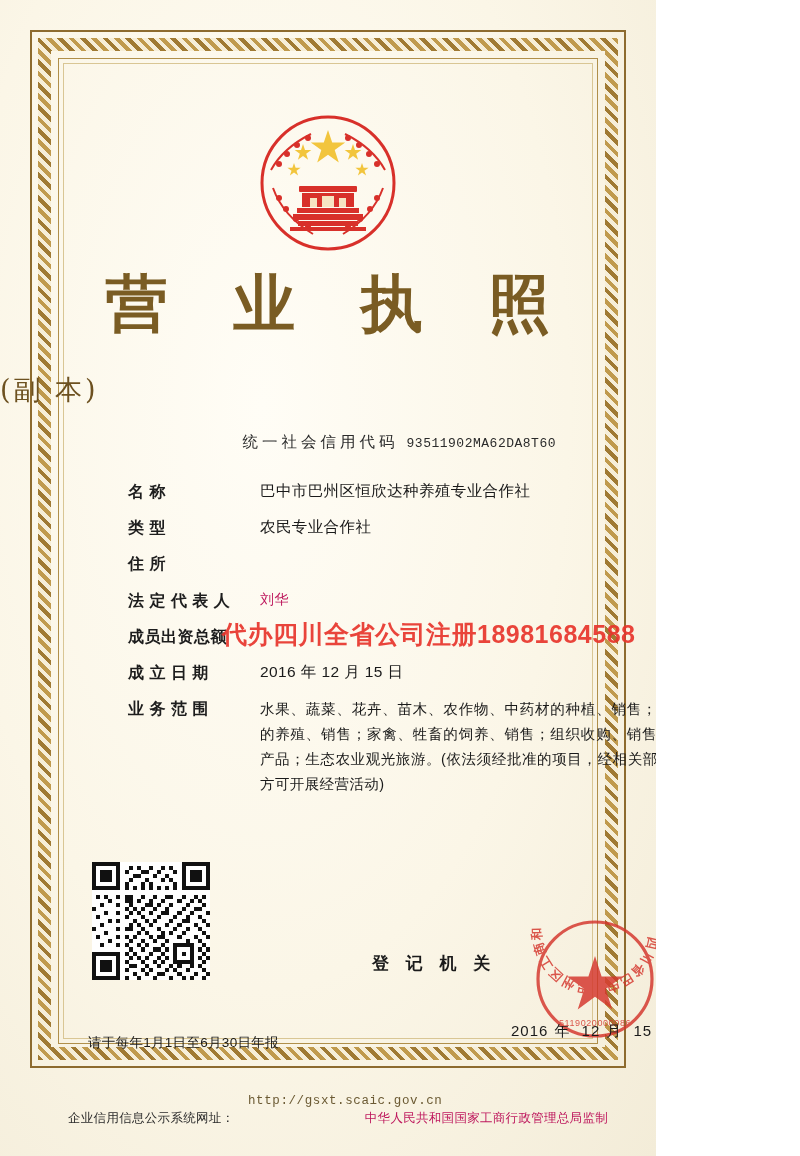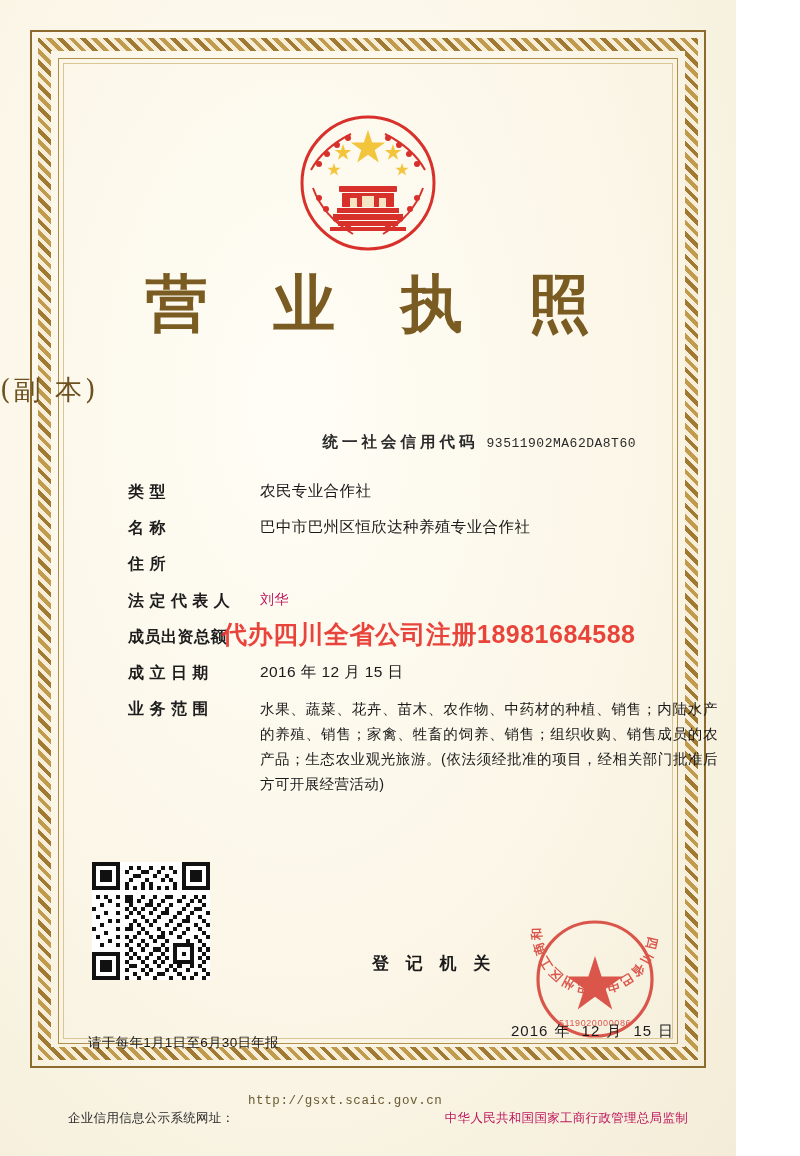--- a/index.html
+++ b/index.html
@@ -8,21 +8,21 @@
     background: #ffffff;
   }
   body {
     width: 800px;
     height: 1156px;
     font-family: "Liberation Sans", sans-serif;
     overflow: hidden;
   }
   .page {
     position: relative;
-    width: 736px;
+    width: 656px;
     height: 1156px;
     background: #fdfaf0;
     overflow: hidden;
   }
   
   .paper {
     position: absolute;
     inset: 0;
     background:
       radial-gradient(ellipse at 40% 35%, #fffdf6 0%, #fbf6e7 55%, #f3ecd8 100%);
@@ -91,21 +91,21 @@
   .credit-code {
     position: absolute;
     right: 100px;
     top: 432px;
     font-size: 15.5px;
     color: #2b2b2b;
     letter-spacing: 1px;
     white-space: nowrap;
   }
   .credit-code .lbl {
-    font-weight: bold;
+    font-weight: normal;
     letter-spacing: 4px;
   }
   .credit-code .val {
     font-family: "Liberation Mono", monospace;
     letter-spacing: 0.5px;
     margin-left: 8px;
     font-size: 13px;
   }
 
   .fields {
@@ -299,26 +299,26 @@
 
   <div class="title">营 业 执 照</div>
   <div class="subtitle">(副 本)</div>
 
   <div class="credit-code">
     <span class="lbl">统一社会信用代码</span><span class="val">93511902MA62DA8T60</span>
   </div>
 
   <div class="fields">
     <div class="field-row">
+      <div class="f-label">名        称</div>
+      <div class="f-value">巴中市巴州区恒欣达种养殖专业合作社</div>
+    </div>
+    <div class="field-row">
       <div class="f-label">类        型</div>
       <div class="f-value">农民专业合作社</div>
-    </div>
-    <div class="field-row">
-      <div class="f-label">名        称</div>
-      <div class="f-value">巴中市巴州区恒欣达种养殖专业合作社</div>
     </div>
     <div class="field-row">
       <div class="f-label">住        所</div>
     </div>
     <div class="field-row">
       <div class="f-label">法 定 代 表 人</div>
       <div class="f-value small">刘华</div>
     </div>
     <div class="field-row">
       <div class="f-label">成员出资总额</div>

